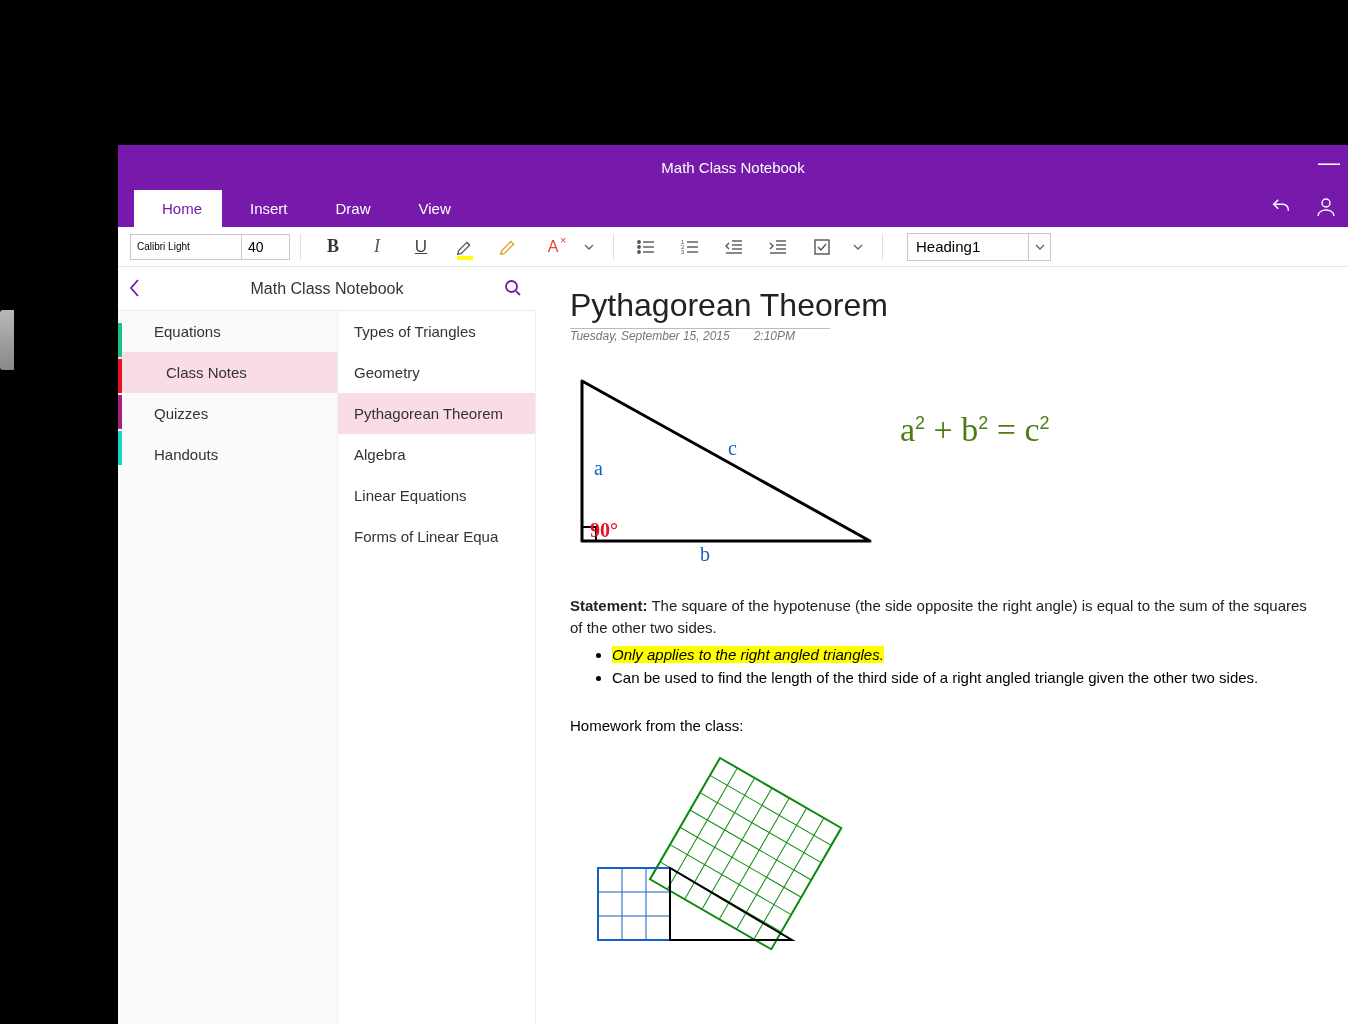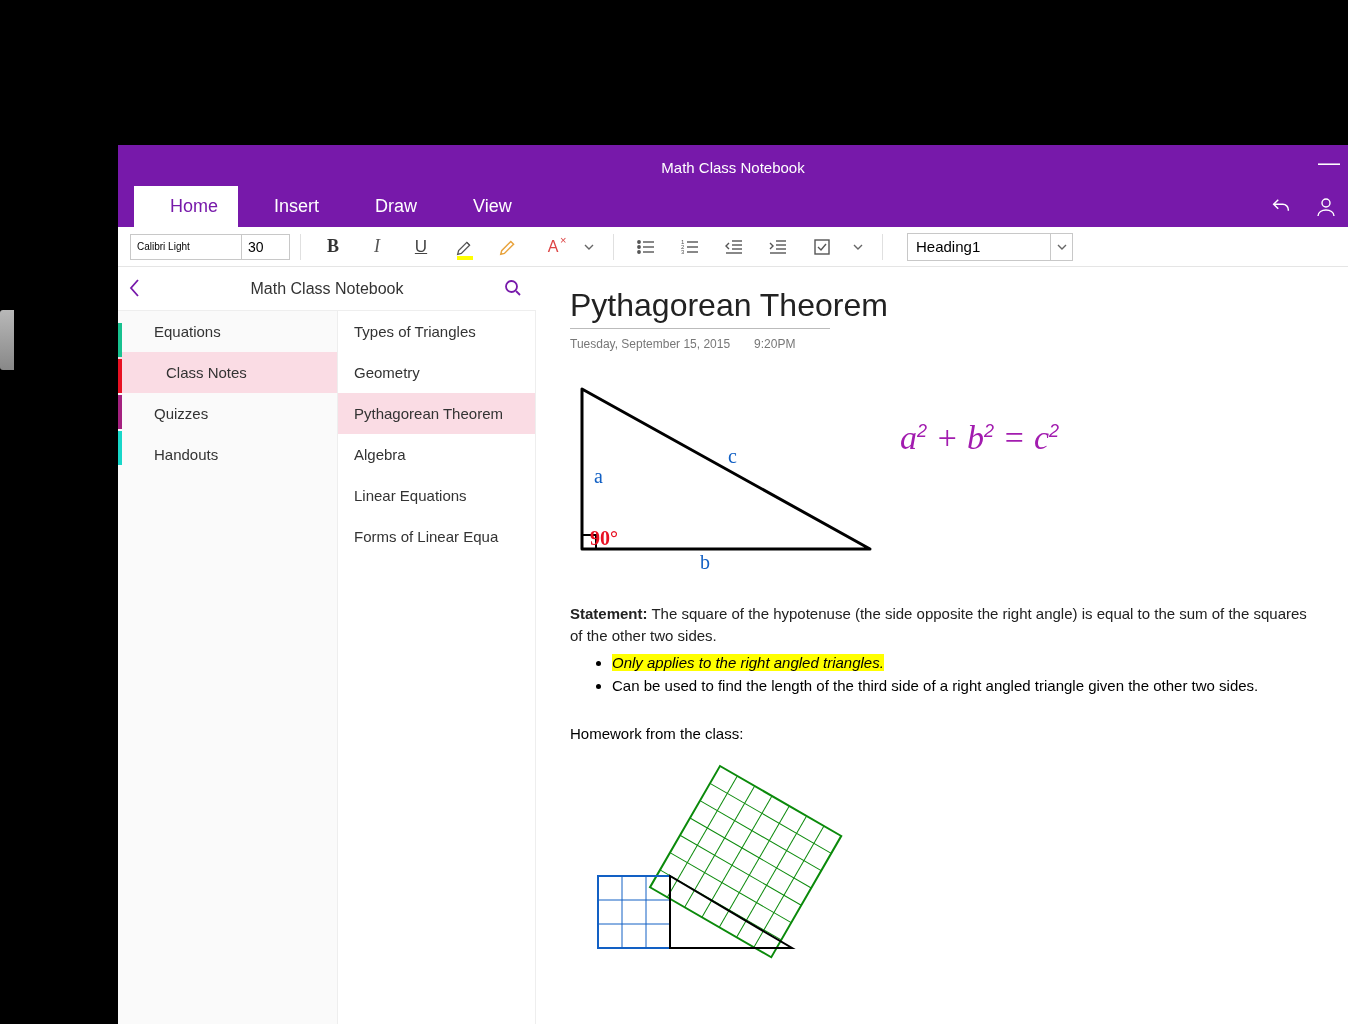--- a/index.html
+++ b/index.html
@@ -60,22 +60,22 @@
 
   .tabs {
     height: 38px;
     display: flex;
     align-items: flex-end;
     padding-left: 16px;
     gap: 0;
     position: relative;
   }
   .tab {
-    padding: 10px 20px 10px 36px;
-    font-size: 18px;
+    padding: 10px 20px 10px 28px;
+    font-size: 15px;
     color: #fff;
     cursor: pointer;
   }
   .tab.active {
     background: #fff;
     color: #7719AA;
   }
   .tab-right {
     position: absolute;
     right: 10px; bottom: 4px;
@@ -114,21 +114,21 @@
     width: 36px; height: 36px;
     display: flex; align-items: center; justify-content: center;
     cursor: pointer;
     margin: 0 4px;
     color: #555;
   }
   .rb-btn svg { display:block; }
   .bold { font-weight: 800; font-size: 18px; color:#333; font-family: "Segoe UI"; }
   .italic { font-style: italic; font-size: 18px; color:#555; font-family: "Times New Roman", serif; }
   .style-sel {
-    width: 144px; height: 28px;
+    width: 122px; height: 28px;
     border: 1px solid #c8c8c8;
     padding: 2px 8px;
     font-size: 15px;
     display:flex; align-items:center;
     margin-left: 14px;
   }
   .style-dd {
     width: 22px; height:28px;
     border:1px solid #c8c8c8; border-left:none;
     display:flex; align-items:center; justify-content:center;
@@ -203,27 +203,27 @@
     padding: 20px 34px;
     overflow: hidden;
   }
   .page-title {
     font-size: 32px;
     font-weight: 300;
     color: #222;
     font-family: "Segoe UI Light","Segoe UI",Arial,sans-serif;
   }
   .title-underline { height:1px; background:#bbb; width: 260px; margin-top: 4px; }
-  .page-meta { font-size: 12px; color: #777; margin-top: 8px; display:flex; gap: 24px; }
+  .page-meta { font-size: 12px; color: #777; display:flex; gap: 24px; font-style: italic; }
 
   .triangle-area { position: relative; height: 210px; margin-top: 28px; }
   .formula {
     position: absolute; left: 330px; top: 40px;
     font-family: "Segoe Script","Brush Script MT",cursive;
-    font-size: 34px; color:#a21caf;font-style:italic;
+    font-size: 34px; color:#4d7c0f;
   }
   .formula sup { font-size: 18px; vertical-align: super; }
 
   .statement { font-size: 15px; color:#222; line-height: 1.45; margin-top: 14px; }
   .statement b { font-weight: 700; }
   .bullets { margin: 4px 0 0 22px; font-size: 15px; line-height: 1.55; }
   .bullets li { list-style: disc; margin-left: 20px; }
   .hl { background: #FFFF00; font-style: italic; }
 
   .example-label { font-size: 15px; margin-top: 28px; }
@@ -261,21 +261,21 @@
               <path d="M4 21c0-4 4-6 8-6s8 2 8 6"></path>
             </svg>
         </span>
       </div>
     </div>
   </div>
 
   <div class="ribbon">
     <div class="ribbon-group">
       <div class="font-name">Calibri Light</div>
-      <div class="font-size">30</div>
+      <div class="font-size">40</div>
     </div>
     <div class="ribbon-sep"></div>
     <div class="ribbon-group">
       <div class="rb-btn bold">B</div>
       <div class="rb-btn italic">I</div>
       <div class="rb-btn">
           <span style="text-decoration:underline;font-size:17px;color:#444">U</span>
         </div>
       <div class="rb-btn">
         <svg width="22" height="22" viewBox="0 0 24 24" fill="none" stroke="#555" stroke-width="1.4">
@@ -399,21 +399,21 @@
           <div class="page-item">Forms of Linear Equa</div>
         </div>
       </div>
     </div>
 
     <div class="page">
       <div class="page-title">Pythagorean Theorem</div>
       <div class="title-underline"></div>
       <div class="page-meta">
         <span>Tuesday, September 15, 2015</span>
-        <span>9:20PM</span>
+        <span>2:10PM</span>
       </div>
 
       <div class="triangle-area">
         <svg width="320" height="200" viewBox="0 0 320 200" style="position:absolute;left:0;top:0">
           <path d="M12 10 L12 170 L300 170 Z" fill="none" stroke="#000" stroke-width="3" stroke-linejoin="round"></path>
           <rect x="12" y="156" width="14" height="14" fill="none" stroke="#000" stroke-width="2"></rect>
         </svg>
         <span style="position:absolute;left:24px;top:86px;color:#1260C4;font-family:'Segoe Script',cursive;font-size:20px">a</span>
         <span style="position:absolute;left:130px;top:172px;color:#1260C4;font-family:'Segoe Script',cursive;font-size:20px">b</span>
         <span style="position:absolute;left:158px;top:66px;color:#1260C4;font-family:'Segoe Script',cursive;font-size:20px">c</span>

